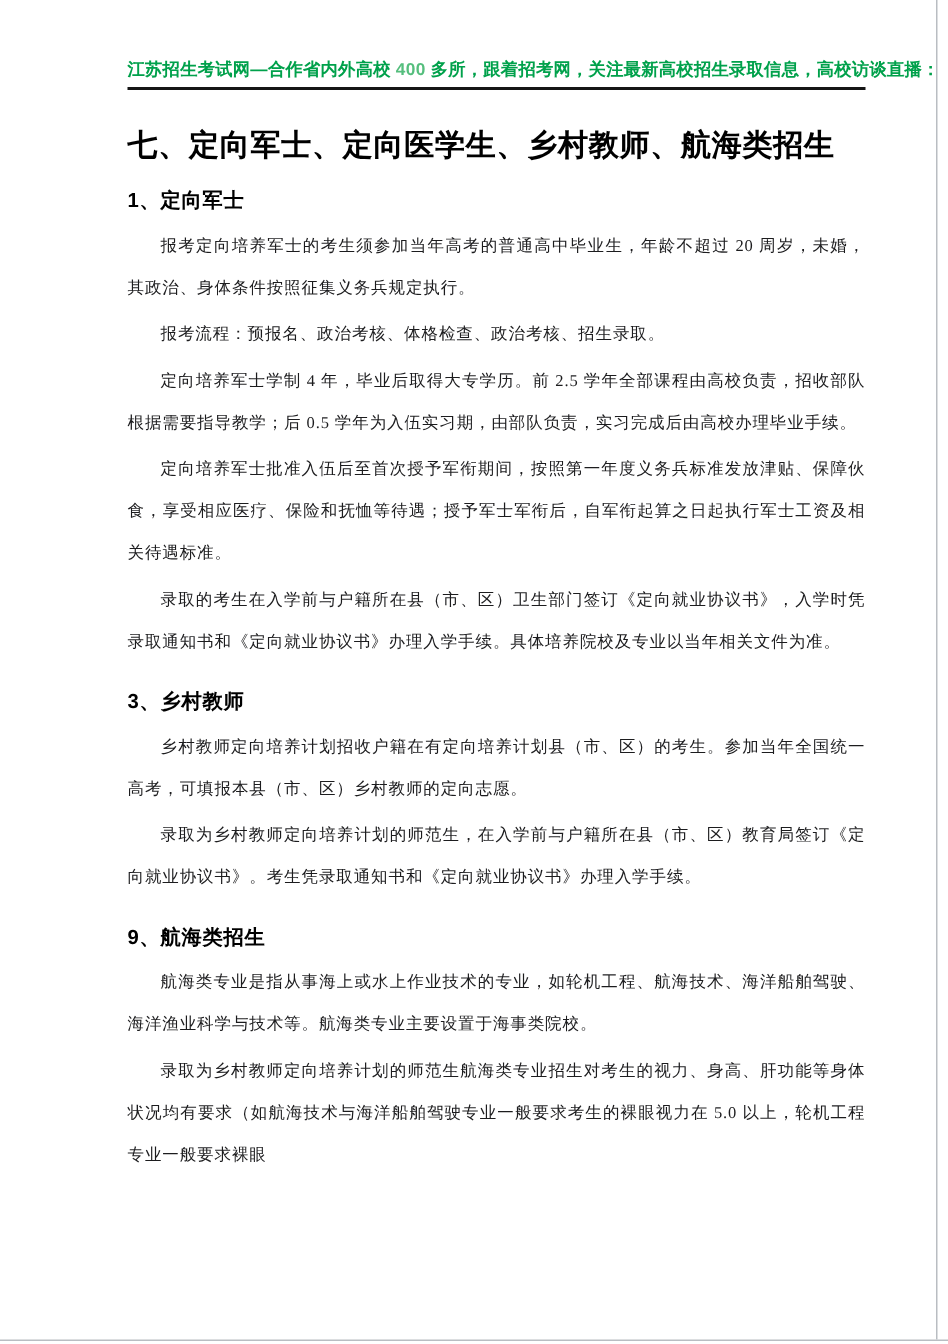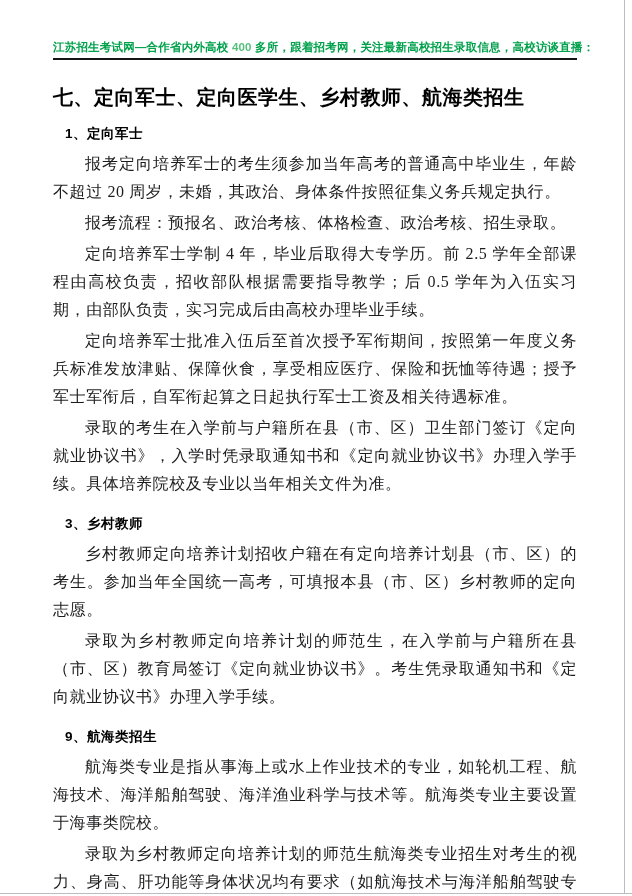--- a/index.html
+++ b/index.html
@@ -6,38 +6,38 @@
     --header-green:#00a14b;
     --header-highlight-green:#55be7d;
     --rule-black:#151515;
     --page-border:#b9bdc2;
     --body-text:#1c1c1e;
   }
   *{margin:0;padding:0;box-sizing:border-box;}
   html,body{width:632px;height:896px;background:#ffffff;overflow:hidden;}
   body{font-family:"Liberation Serif","DejaVu Serif",serif;color:var(--body-text);position:relative;}
 
-  .page{position:relative;width:632px;height:896px;background:#fff;}
+  .page{position:relative;width:632px;height:896px;background:#fff;padding-left:32px;}
   .page-edge-right{position:absolute;top:0;right:7px;width:1px;height:893px;background:var(--page-border);}
   .page-edge-bottom{position:absolute;left:0;top:893px;width:632px;height:1px;background:var(--page-border);}
 
   .content{padding:40px 55px 0 53px;}
 
   .doc-header{font-family:"Liberation Sans","DejaVu Sans",sans-serif;font-weight:bold;
     font-size:11.5px;line-height:14px;color:var(--header-green);letter-spacing:0.2px;white-space:nowrap;}
   .doc-header .hl{color:var(--header-highlight-green);font-weight:bold;}
   .header-rule{height:0;border-top:2px solid var(--rule-black);margin-top:4px;}
 
   .doc-title{font-family:"Liberation Sans","DejaVu Sans",sans-serif;font-weight:bold;
     font-size:20px;line-height:22px;color:#000;margin-top:26px;letter-spacing:0.5px;}
 
   .section-heading{font-family:"Liberation Sans","DejaVu Sans",sans-serif;font-weight:bold;
-    font-size:13.5px;line-height:20px;color:#000;margin:16px 12px 6px;letter-spacing:0.5px;}
+    font-size:13.5px;line-height:20px;color:#000;margin:16px 0 6px;letter-spacing:0.5px;}
 
-  .para{font-size:16px;line-height:28px;margin-top:3px;text-indent:2em;
+  .para{font-size:11px;line-height:28px;margin-top:3px;text-indent:2em;
     text-align:justify;letter-spacing:0.6px;color:var(--body-text);}
 </style>
 </head>
 <body>
 
 <div class="page">
 
   <div class="content">
 
     <div class="doc-header">

